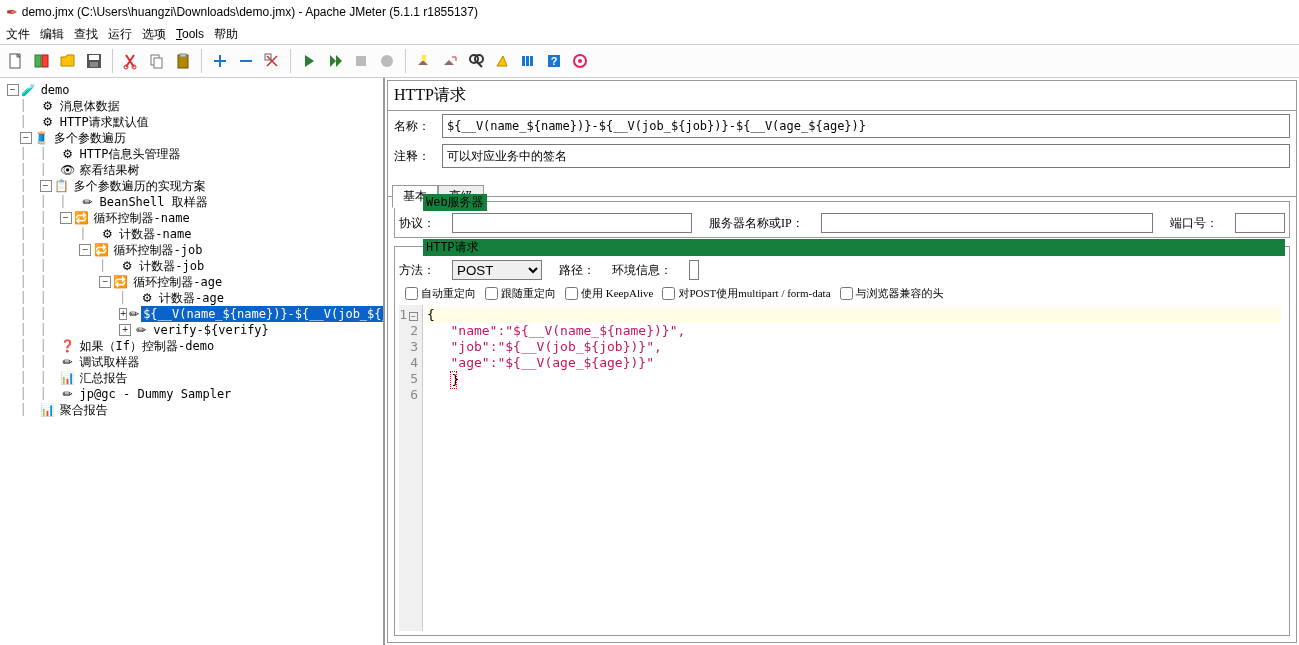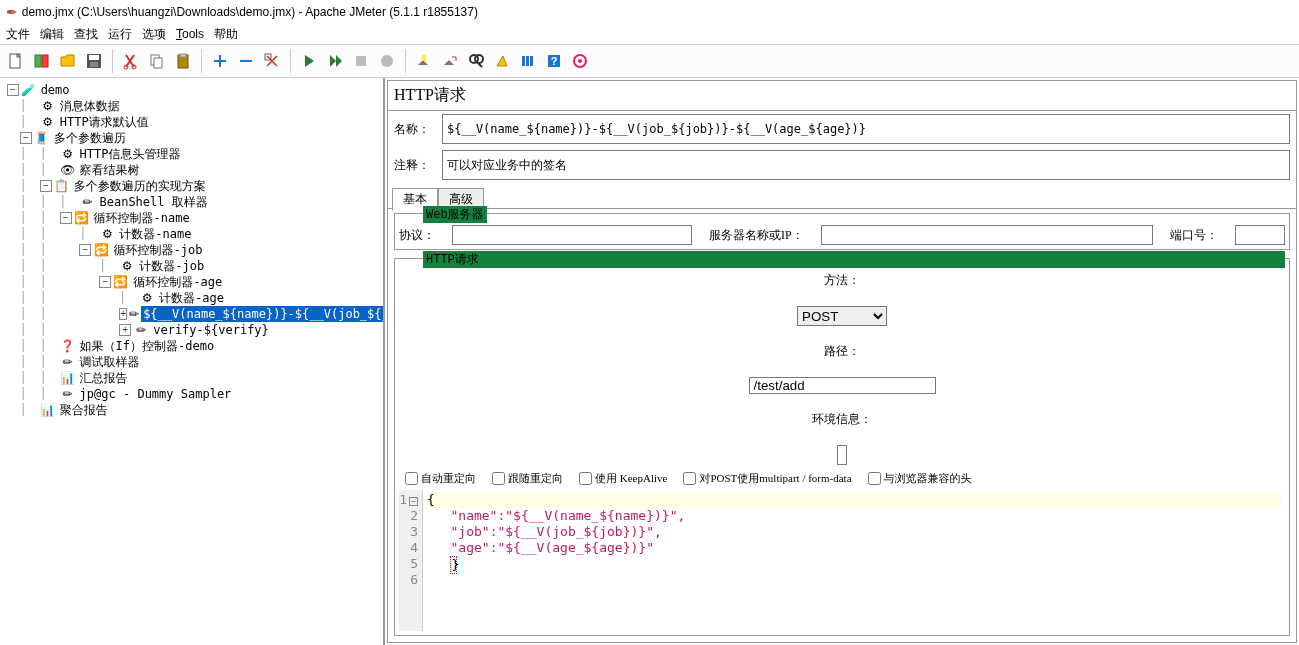--- a/index.html
+++ b/index.html
@@ -19,33 +19,33 @@
 .node-row .exp { width: 12px; height: 12px; border: 1px solid #888; font-size: 10px; line-height: 10px; text-align: center; margin-right: 2px; color: #333; cursor: default; }
 .node-row .lines { color: #999; font-family: monospace; font-size: 11px; white-space: pre; }
 .node-row .ic { width: 16px; height: 16px; display: inline-flex; align-items: center; justify-content: center; margin-right: 2px; }
 .node-row .lbl { font-family: "SimSun", monospace; font-size: 12px; padding: 0 2px; }
 .node-row.selected .lbl { background: #0a63c9; color: #fff; }
 .right-pane { flex: 1; display: flex; flex-direction: column; overflow: hidden; }
 .right-inner { border: 1px solid #999; margin: 2px; flex: 1; display: flex; flex-direction: column; overflow: hidden; }
 .panel-title { font-family: "SimSun", serif; font-size: 16px; padding: 4px 6px; border-bottom: 1px solid #999; }
 .form-row { display: flex; align-items: center; padding: 3px 6px; gap: 12px; }
 .form-row label { font-family: "SimSun", serif; font-size: 12px; white-space: nowrap; }
-.form-row input[type=text] { border: 1px solid #7a7a7a; height: 30px; padding: 0 4px; font-family: monospace; font-size: 12px; }
+.form-row input[type=text] { border: 1px solid #7a7a7a; height: 24px; padding: 0 4px; font-family: monospace; font-size: 12px; }
 .form-row input.flex { flex: 1; }
 .tabset { border-bottom: 1px solid #999; display: flex; padding-left: 4px; margin-top: 2px; }
-.tab { border: 1px solid #999; border-bottom: none; padding: 2px 10px; margin-right: 0; background: #eee; position: relative; top: 3px; font-family: "SimSun", serif; }
+.tab { border: 1px solid #999; border-bottom: none; padding: 2px 10px; margin-right: 0; background: #eee; position: relative; top: 12px; font-family: "SimSun", serif; }
 .tab.active { background: #fff; border-bottom: 1px solid #fff; }
 .fieldset { border: 1px solid #999; margin: 4px 6px; padding: 4px; }
 .fieldset .legend { position: relative; top: -12px; background: #15803d; padding: 0 3px; font-family: Liberation Mono, monospace; display: inline-block; margin-left: 24px; }
 .fieldset .content { margin-top: -10px; }
 .inline-row { display: flex; align-items: center; gap: 17px; flex-wrap: nowrap; }
 .inline-row label { white-space: nowrap; font-family: "SimSun", serif; }
 .inline-row input[type=text] { border: 1px solid #7a7a7a; height: 20px; padding: 0 4px; }
 .inline-row select { border: 1px solid #7a7a7a; height: 20px; width: 90px; }
-.check-row { display: flex; gap: 16px; padding: 4px 6px; }
+.check-row { display: flex; gap: 9px; padding: 4px 6px; }
 .check-row label { display: flex; align-items: center; gap: 3px; font-family: "SimSun", serif; font-size: 11px; }
 .check-row input[type=checkbox] { width: 13px; height: 13px; }
 .body-tabs { display: flex; border-bottom: 1px solid #999; padding-left: 4px; }
 .editor { flex: 1; display: flex; font-family: Consolas, monospace; font-size: 13px; border-top: none; overflow: hidden; }
 .gutter { width: 24px; background: #f0f0f0; border-right: 1px solid #ccc; text-align: right; padding: 2px 4px 0 0; color: #888; }
 .gutter div { height: 16px; line-height: 16px; }
 .gutter .collapse-ico { display:inline-block; width:9px; height:9px; border:1px solid #888; font-size:8px; line-height:8px; text-align:center; color:#666; margin-left:2px; }
 .code { flex: 1; padding: 2px 4px; }
 .code div { height: 16px; line-height: 16px; white-space: pre; }
 .code .hl-line { background: #fffde6; }
@@ -345,25 +345,24 @@
           <label>服务器名称或IP：</label>
           <input type="text" style="flex: 1 1 0%;" value="">
           <label>端口号：</label>
           <input type="text" style="width: 50px;" value="">
         </div>
       </div>
 
       <div class="fieldset" style="flex:1; display:flex; flex-direction:column; margin-bottom:6px;">
         <span class="legend">HTTP请求</span>
         <div class="content" style="flex:1; display:flex; flex-direction:column;">
-          <div class="inline-row" style="padding:2px 0;flex-direction:column;">
+          <div class="inline-row" style="padding:2px 0;">
             <label>方法：</label>
             <select><option>POST</option></select>
             <label>路径：</label>
-            <input type="text" style="flex: 1 1 0%;" value="/test/add">
             <label>环境信息：</label>
             <input type="text" style="width: 10px;" value="">
           </div>
           <div class="check-row">
             <label>
                 <input type="checkbox" style="">
                 <span>自动重定向</span>
               </label>
             <label>
                 <input type="checkbox" style="">

